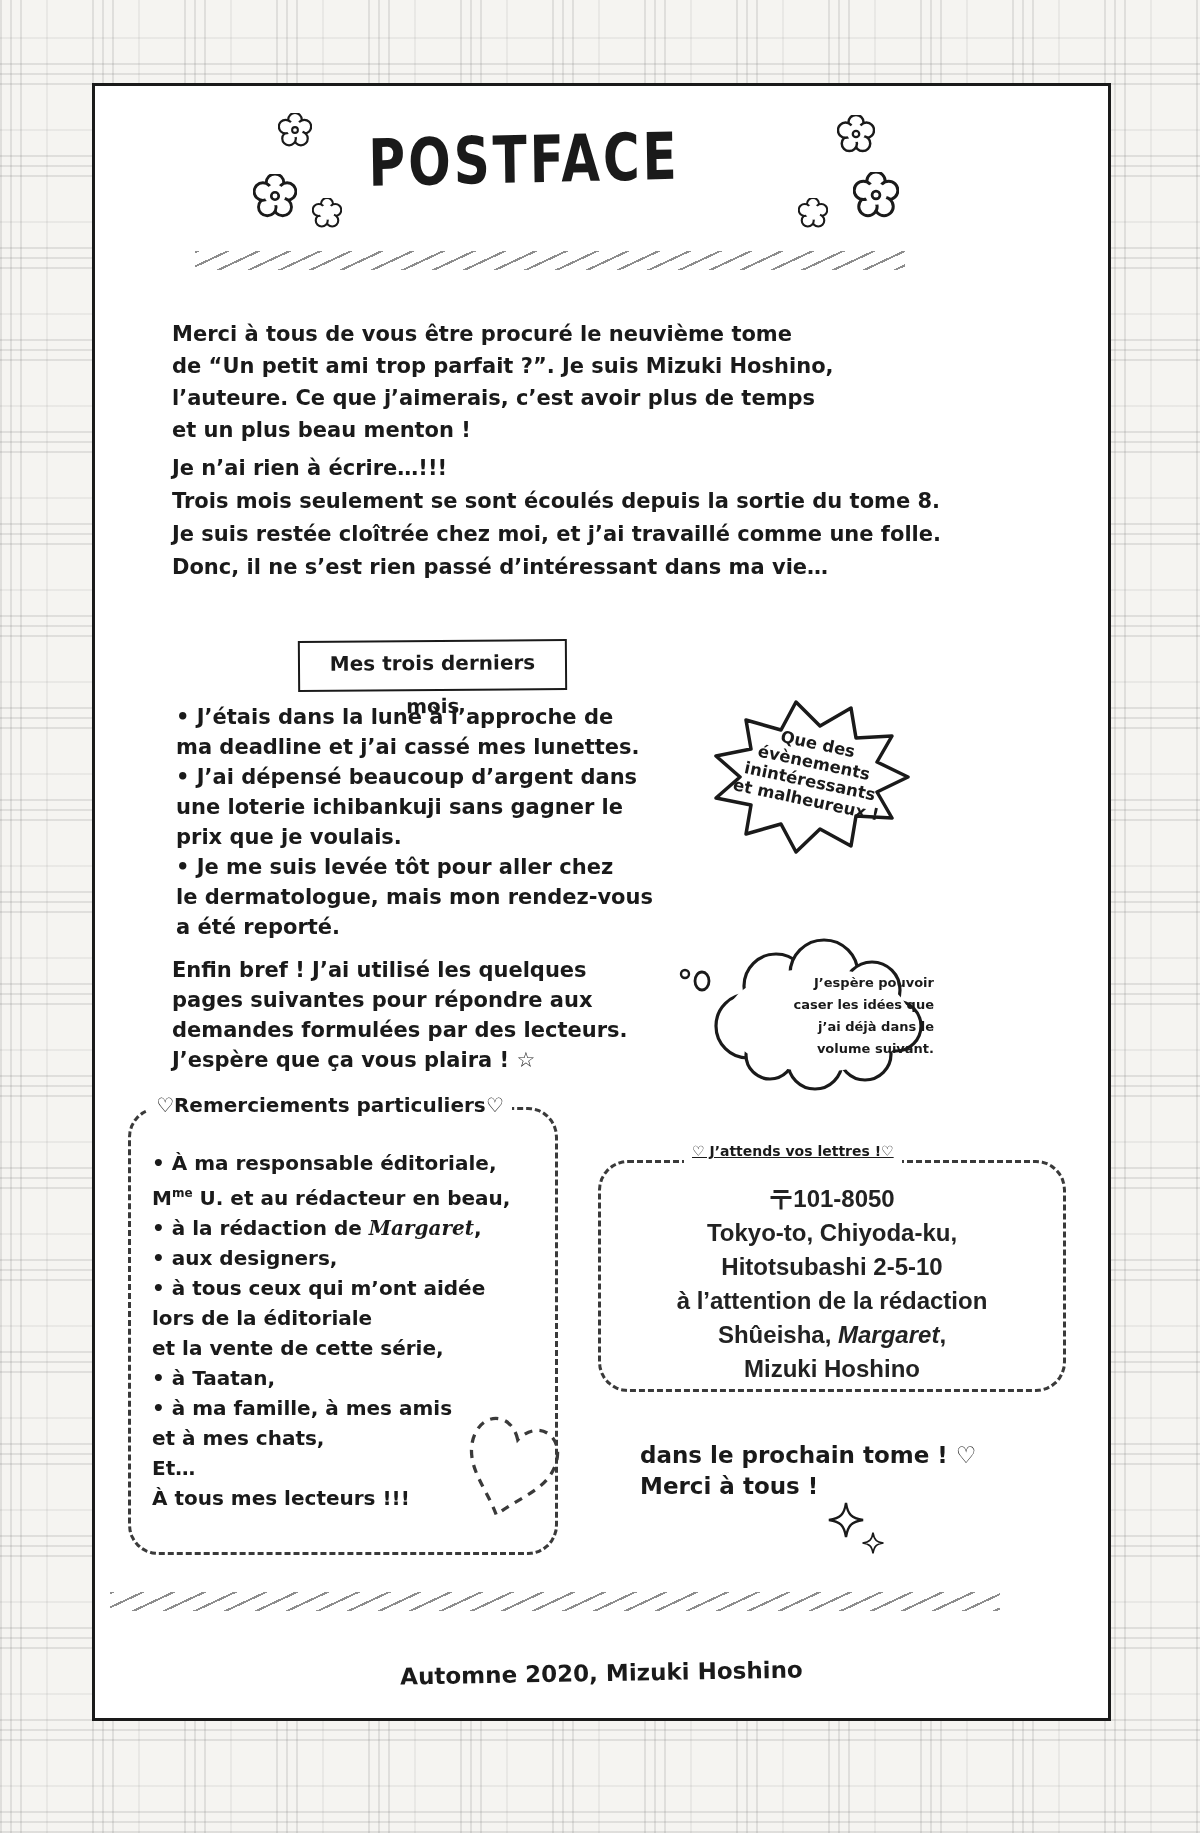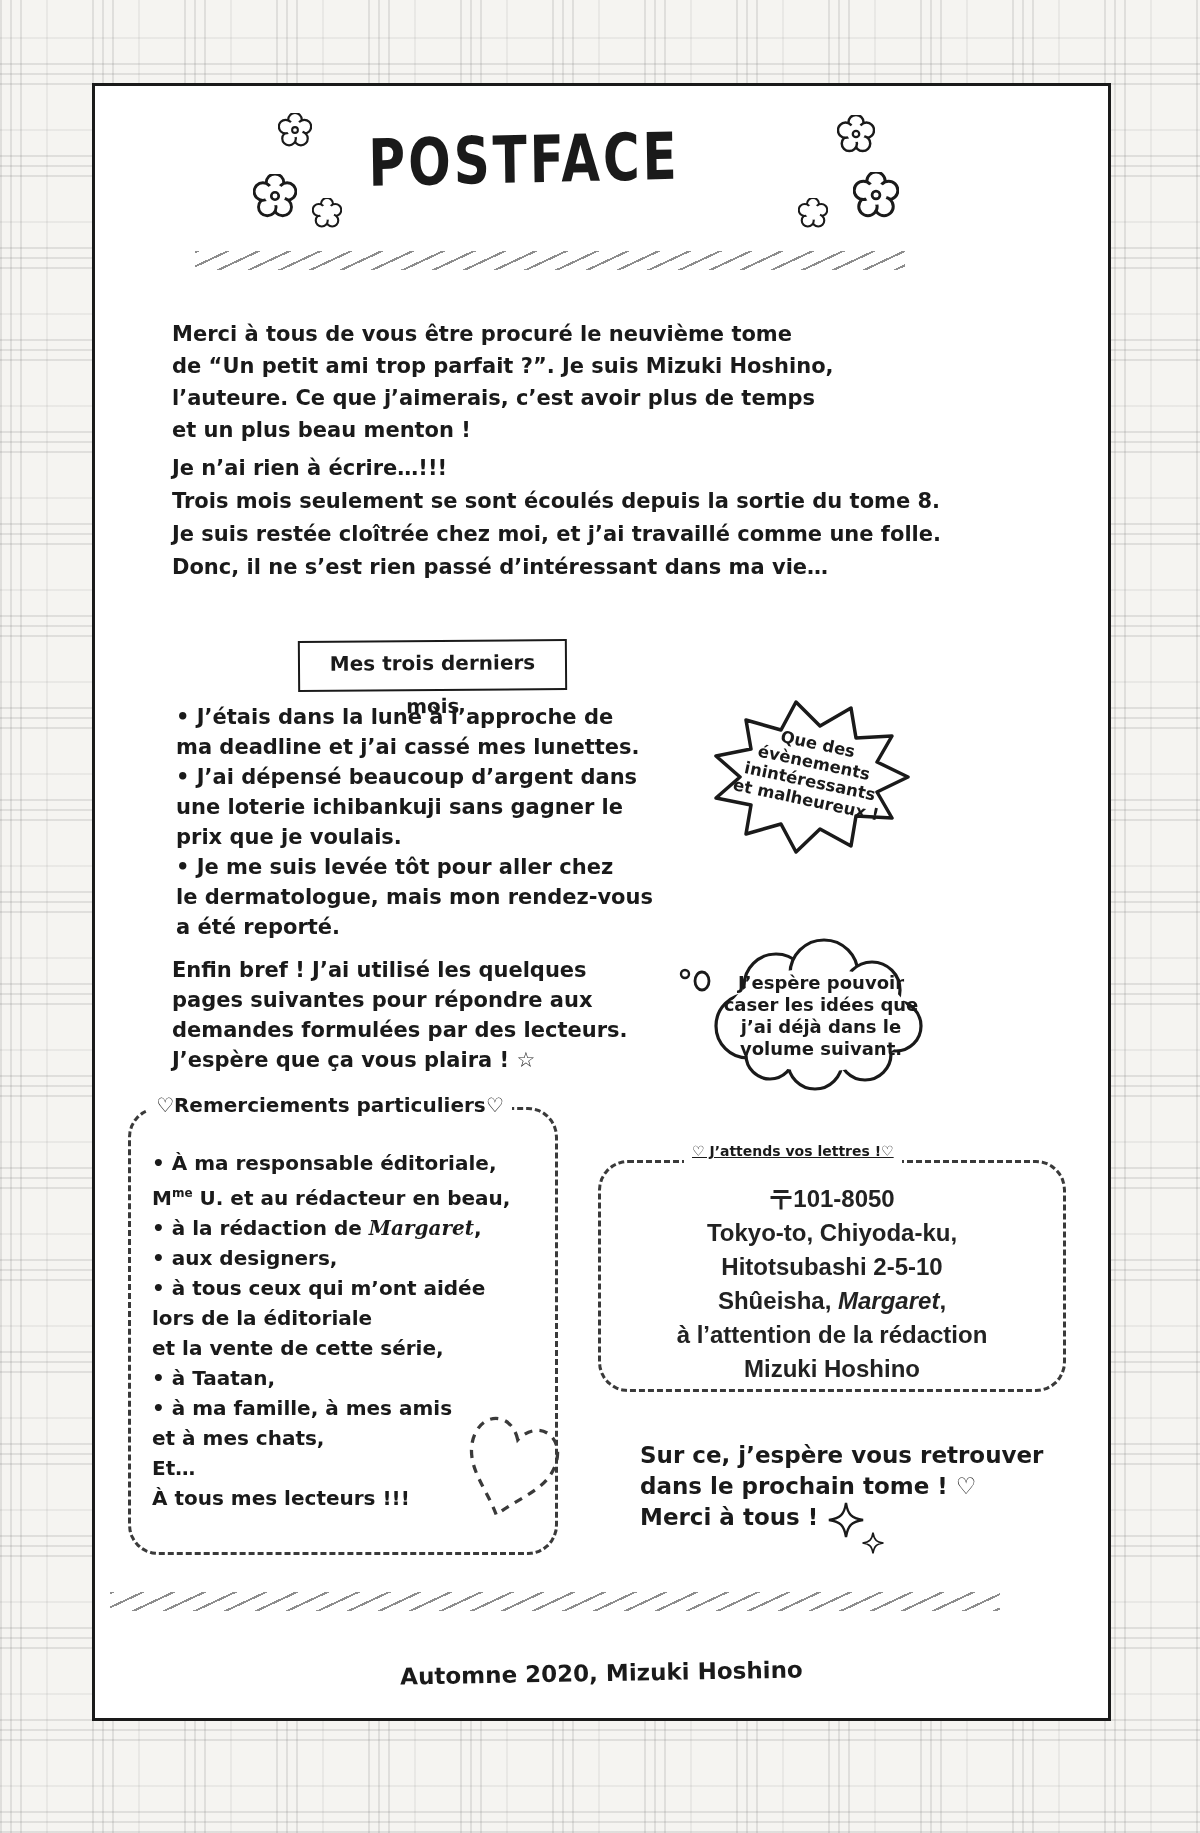--- a/index.html
+++ b/index.html
@@ -24,21 +24,21 @@
   .preline{white-space:pre-line;}
   .hatch{background:repeating-linear-gradient(155deg,#8d8d8d 0 2px,transparent 2px 13px);}
   .title{font-size:50px;font-weight:bold;letter-spacing:3px;
     transform:scaleY(1.3) rotate(-1deg);transform-origin:left top;}
   .boxed-label{border:2px solid #1a1a1a;text-align:center;
     font-size:20px;line-height:43px;transform:rotate(-0.4deg);}
   .dashed-box{border:3px dashed #3a3a3a;border-radius:30px;box-sizing:border-box;background:transparent;}
   .label-tag{background:#ffffff;padding:0 8px;z-index:3;}
   .burst-text{width:100%;text-align:center;font-size:16.5px;line-height:19px;font-weight:bold;
     transform:rotate(12deg);}
-  .cloud-text{width:100%;text-align:center;font-size:18px;line-height:22px;font-weight:bold;}
+  .cloud-text{width:100%;text-align:right;font-size:13px;line-height:22px;font-weight:bold;}
   .addr{font-family:"Liberation Sans",sans-serif;font-weight:bold;text-align:center;
     font-size:24px;line-height:34px;color:#222;}
   .addr-italic{font-style:italic;}
   .cursive{font-family:"DejaVu Serif",serif;font-style:italic;font-weight:bold;}
   sup.small{font-size:0.6em;}
   svg{display:block;}
 </style>
 </head>
 <body>
 
@@ -207,27 +207,26 @@
         <g stroke="#222" stroke-width="4" fill="none">
           <path d="M6 6 H26"></path>
             <path d="M2 14 H30"></path>
             <path d="M16 14 V30"></path>
         </g>
       </svg>
       <span>101-8050</span>
     </div>
     <div>Tokyo-to, Chiyoda-ku,</div>
     <div>Hitotsubashi 2-5-10</div>
+    <div>à l’attention de la rédaction</div>
     <div><span>Shûeisha, </span><span class="addr-italic">Margaret</span><span>,</span></div>
-    <div>à l’attention de la rédaction</div>
     <div>Mizuki Hoshino</div>
   </div>
 
   <div class="abs hand" style="left:640px;top:1440px;font-size:23px;line-height:31px;width:440px;">
-    <div>Sur ce, j’espère vous retrouver</div>
     <div>dans le prochain tome ! ♡</div>
     <div>Merci à tous !</div>
   </div>
   <svg class="abs" style="left:828px;top:1502px;width:36px;height:36px;" viewBox="0 0 40 40">
     <path d="M20 1 C22 14 26 18 39 20 C26 22 22 26 20 39 C18 26 14 22 1 20 C14 18 18 14 20 1 Z" fill="#fff" stroke="#1a1a1a" stroke-width="2.6"></path>
   </svg>
   <svg class="abs" style="left:862px;top:1532px;width:22px;height:22px;" viewBox="0 0 40 40">
     <path d="M20 1 C22 14 26 18 39 20 C26 22 22 26 20 39 C18 26 14 22 1 20 C14 18 18 14 20 1 Z" fill="#fff" stroke="#1a1a1a" stroke-width="3"></path>
   </svg>
 

